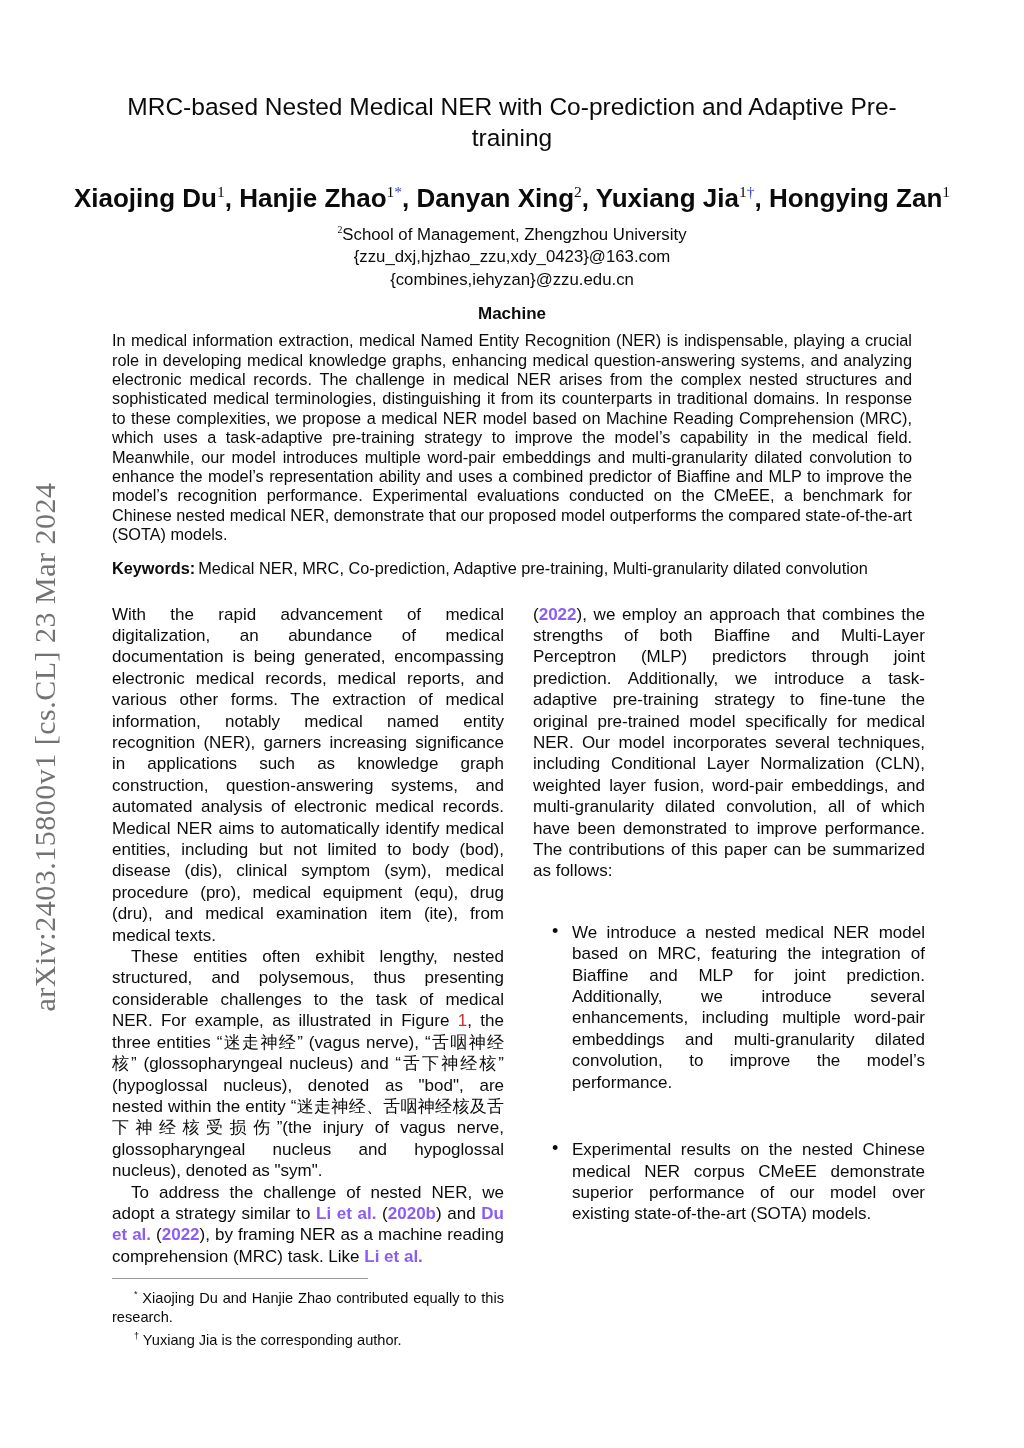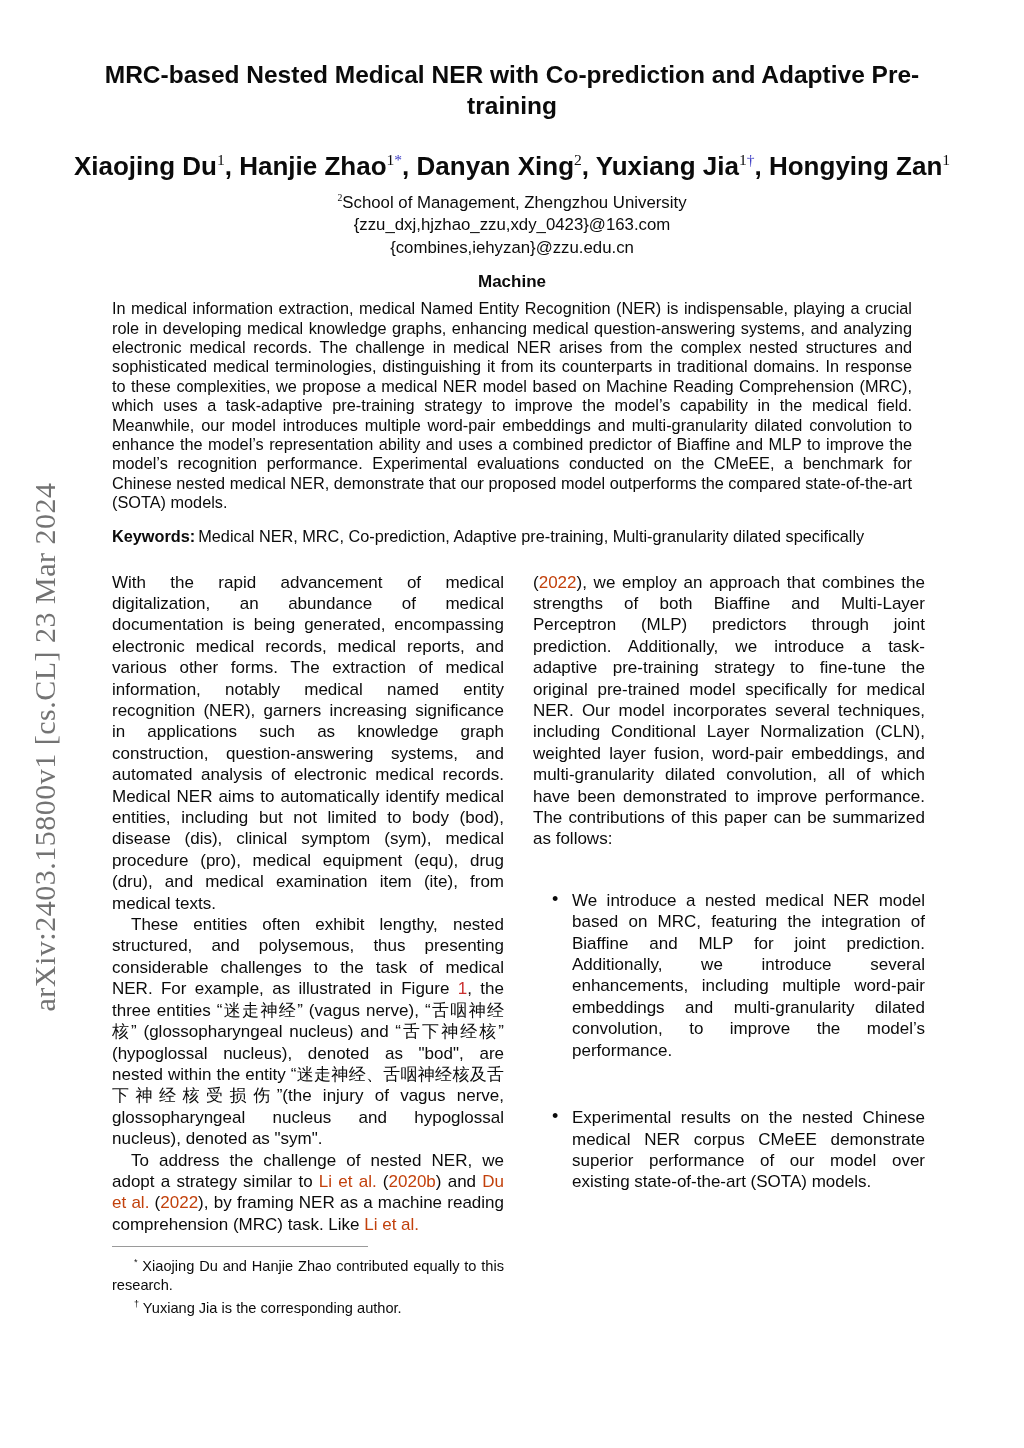--- a/index.html
+++ b/index.html
@@ -12,22 +12,22 @@
   .page { position:relative; width:1024px; height:1448px; }
 
   .watermark {
     position:absolute; top:747px; left:45px;
     transform:translate(-50%,-50%) rotate(-90deg);
     font-family:"Liberation Serif", serif;
     font-size:30px; color:#737373; white-space:nowrap; letter-spacing:.5px;
   }
 
   .title {
-    width:830px; margin:0 auto; padding-top:60px;
-    text-align:center; font-size:24.5px; line-height:30.5px; font-weight:bold;
+    width:830px; margin:0 auto; padding-top:92px;
+    text-align:center; font-size:24.5px; line-height:30.5px; font-weight:normal;
   }
 
   .authors { margin-top:30px; text-align:center; font-size:26px; font-weight:bold; }
   .authors sup { font-size:60%; font-weight:normal; font-family:"Liberation Serif", serif; }
   .authors sup .fn-mark { color:#3b3bc4; }
 
   .affils { margin-top:5px; text-align:center; font-size:16.8px; line-height:22.5px; }
   .affils sup { font-size:58%; font-family:"Liberation Serif", serif; }
 
   .abstract-head { margin:13px 0 0; text-align:center; font-size:17px; font-weight:bold; }
@@ -37,21 +37,21 @@
   .kw-label { font-weight:bold; margin-right:3px; }
 
   .columns { display:flex; gap:29px; margin:26px 99px 0 112px; }
   .col { width:392px; }
 
   .section-head { margin:2px 0 16px; text-align:center; font-size:19.5px; font-weight:bold; }
   .sec-gap { margin-left:18px; }
 
   .para { margin:0; font-size:17px; line-height:21.4px; text-align:justify; }
   .para.indent { text-indent:19px; }
-  .cite { color:#c2410c; }
+  .cite { color:#8b5cf6;font-weight:bold; }
   .figref { color:#cb3030; }
 
   .footnote-block { margin-top:11px; }
   .footnote-rule { width:256px; border-top:1.5px solid #9a9a9a; margin-bottom:6px; }
   .footnote { margin:0; font-size:14.6px; line-height:18.8px; text-align:justify; text-indent:22px; }
   .footnote sup { font-size:62%; }
 
   #bullets { list-style:none; margin:40px 0 0; padding:0; }
   .bullet-item {
     position:relative; padding-left:39px; margin-bottom:46px;
@@ -72,21 +72,21 @@
 
   <div class="affils" id="affils">
       <div class="affil-line"><sup>2</sup>School of Management, Zhengzhou University</div>
       <div class="affil-line">{zzu_dxj,hjzhao_zzu,xdy_0423}@163.com</div>
       <div class="affil-line">{combines,iehyzan}@zzu.edu.cn</div>
     </div>
 
   <h2 class="abstract-head">Machine</h2>
   <p class="abstract-body">In medical information extraction, medical Named Entity Recognition (NER) is indispensable, playing a crucial role in developing medical knowledge graphs, enhancing medical question-answering systems, and analyzing electronic medical records. The challenge in medical NER arises from the complex nested structures and sophisticated medical terminologies, distinguishing it from its counterparts in traditional domains. In response to these complexities, we propose a medical NER model based on Machine Reading Comprehension (MRC), which uses a task-adaptive pre-training strategy to improve the model’s capability in the medical field. Meanwhile, our model introduces multiple word-pair embeddings and multi-granularity dilated convolution to enhance the model’s representation ability and uses a combined predictor of Biaffine and MLP to improve the model’s recognition performance. Experimental evaluations conducted on the CMeEE, a benchmark for Chinese nested medical NER, demonstrate that our proposed model outperforms the compared state-of-the-art (SOTA) models.</p>
 
-  <p class="keywords"><span class="kw-label">Keywords:</span><span>Medical NER, MRC, Co-prediction, Adaptive pre-training, Multi-granularity dilated specifically</span></p>
+  <p class="keywords"><span class="kw-label">Keywords:</span><span>Medical NER, MRC, Co-prediction, Adaptive pre-training, Multi-granularity dilated convolution</span></p>
 
   <div class="columns">
     <div class="col">
       <div id="left-paras">
           <p class="para">With the rapid advancement of medical digitalization, an abundance of medical documentation is being generated, encompassing electronic medical records, medical reports, and various other forms. The extraction of medical information, notably medical named entity recognition (NER), garners increasing significance in applications such as knowledge graph construction, question-answering systems, and automated analysis of electronic medical records. Medical NER aims to automatically identify medical entities, including but not limited to body (bod), disease (dis), clinical symptom (sym), medical procedure (pro), medical equipment (equ), drug (dru), and medical examination item (ite), from medical texts.</p>
           <p class="para indent">These entities often exhibit lengthy, nested structured, and polysemous, thus presenting considerable challenges to the task of medical NER. For example, as illustrated in Figure <span class="figref">1</span>, the three entities “迷走神经” (vagus nerve), “舌咽神经核” (glossopharyngeal nucleus) and “舌下神经核” (hypoglossal nucleus), denoted as "bod", are nested within the entity “迷走神经、舌咽神经核及舌下神经核受损伤”(the injury of vagus nerve, glossopharyngeal nucleus and hypoglossal nucleus), denoted as "sym".</p>
           <p class="para indent">To address the challenge of nested NER, we adopt a strategy similar to <span class="cite">Li et al.</span> (<span class="cite">2020b</span>) and <span class="cite">Du et al.</span> (<span class="cite">2022</span>), by framing NER as a machine reading comprehension (MRC) task. Like <span class="cite">Li et al.</span></p>
         </div>
       <div class="footnote-block">
         <div class="footnote-rule"></div>

